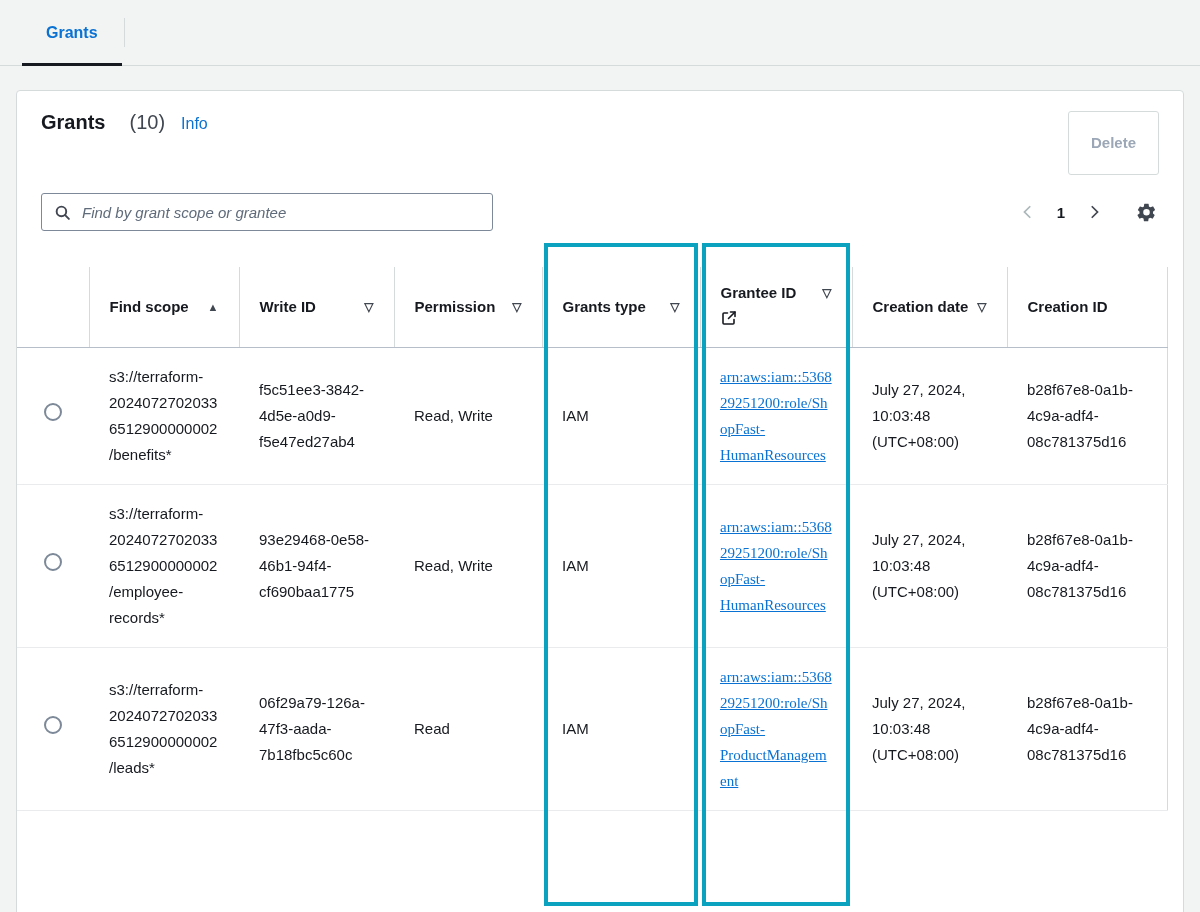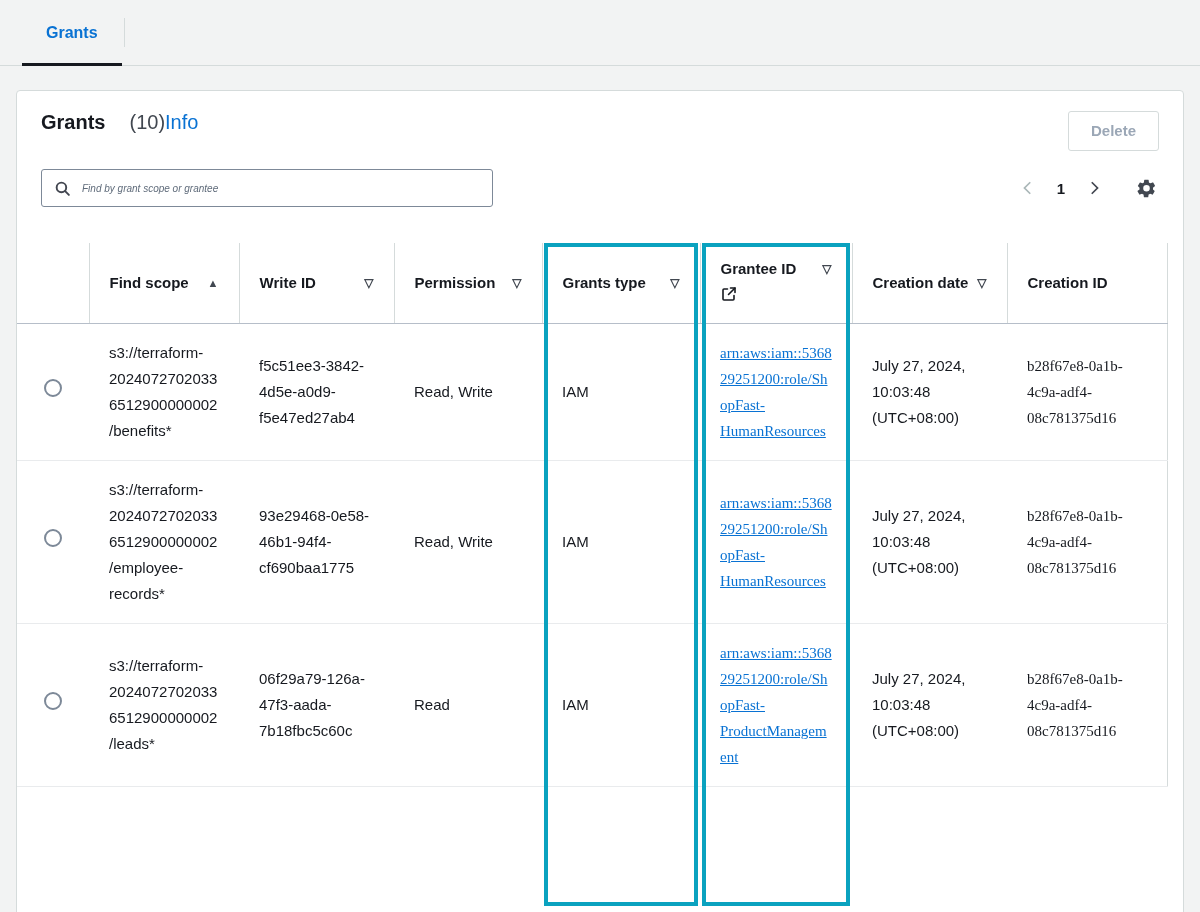--- a/index.html
+++ b/index.html
@@ -16,51 +16,51 @@
   .tab.active { color: var(--accent, #0972d3); }
   .tab.active::after { content: ""; position: absolute; left: 2px; right: 2px; bottom: -1px; height: 3px; background: #16191f; }
   .tab-divider { width: 1px; background: #d5dbdb; margin: 18px 0; }
 
   
   .panel { margin: 24px 16px 0; background: #fff; border: 1px solid #d5dbdb; border-radius: 4px 4px 0 0; min-height: 830px; }
   .panel-header { display: flex; align-items: flex-start; justify-content: space-between; padding: 20px 24px 0; }
   .title-group { display: flex; align-items: baseline; }
   .panel-title { font-size: 20px; font-weight: 700; }
   .panel-count { font-size: 20px; font-weight: 400; color: #414750; margin-left: 24px; }
-  .info-link { font-size: 20px; color: var(--accent, #0972d3); cursor: pointer; }
+  .info-link { font-size: 16px; color: var(--accent, #0972d3); margin-left: 16px; cursor: pointer; }
   .actions { display: flex; gap: 14px; }
-  .btn { font-family: inherit; font-size: 15px; font-weight: 700; padding: 9px 22px; border-radius: 3px; cursor: pointer; line-height: 20px; }
+  .btn { font-family: inherit; font-size: 15px; font-weight: 700; padding: 21px 22px; border-radius: 3px; cursor: pointer; line-height: 20px; }
   .btn-delete { color: #9ba7b6; background: #fff; border: 1px solid #d5dbdb; cursor: default; }
   .btn-create { background: var(--orange, #f89c24); color: #16191f; border: 1px solid var(--orange, #f89c24); }
 
   
   .toolbar { display: flex; align-items: center; justify-content: space-between; padding: 18px 24px 22px; }
   .search-box { display: flex; align-items: center; width: 452px; height: 38px; border: 1px solid #7d8998; border-radius: 3px; background: #fff; padding: 0 12px; gap: 9px; }
-  .search-box input { border: none; outline: none; flex: 1; font-family: inherit; font-size: 10px; color: #16191f; background: transparent; }
+  .search-box input { border: none; outline: none; flex: 1; font-family: inherit; font-size: 15px; color: #16191f; background: transparent; }
   .search-box input::placeholder { color: #5f6b7a; font-style: italic; }
   .toolbar-right { display: flex; align-items: center; gap: 26px; }
   .pager { display: flex; align-items: center; gap: 16px; }
   .icon-btn { display: flex; align-items: center; justify-content: center; width: 26px; height: 26px; cursor: pointer; background: none; border: none; padding: 0; }
   .page-num { font-weight: 700; font-size: 15px; cursor: pointer; }
 
   
   table.grants-table { border-collapse: collapse; table-layout: fixed; width: 1150px; margin-top: 14px; }
   .grants-table th {
     font-weight: 700; text-align: left; font-size: 15px; line-height: 20px;
     padding: 16px 20px; vertical-align: middle;
     border-bottom: 1px solid #b6bec9; border-left: 1px solid #d5dbdb;
     cursor: pointer;
   }
   .grants-table th:first-child { border-left: none; cursor: default; }
   .grants-table th:last-child { border-right: 1px solid #d5dbdb; }
   .grants-table td {
     padding: 16px 20px; vertical-align: middle; font-size: 15px; line-height: 26px;
     border-bottom: 1px solid #e9ebed;
   }
-  .grants-table td:last-child { border-right: 1px solid #d5dbdb; font-family: Liberation Serif, serif; }
+  .grants-table td:last-child { border-right: 1px solid #d5dbdb; }
   .select-cell { text-align: center; }
   .hcell { display: flex; align-items: center; }
   .hlabel { flex: 1; }
   .sort-asc-icon { font-size: 11px; color: #414750; margin-left: 6px; }
   .sortable-icon { font-size: 12px; color: #414750; margin-left: 6px; }
   .ext-icon { margin-top: 7px; display: block; }
   .breaky { overflow-wrap: anywhere; }
   .link { color: var(--accent, #0972d3); text-decoration: underline; overflow-wrap: anywhere; cursor: pointer; font-family: Liberation Serif, serif; }
   .radio { display: inline-block; width: 18px; height: 18px; border: 2px solid #7d8998; border-radius: 50%; background: #fff; cursor: pointer; }
   .date { display: block; width: 98px; }

